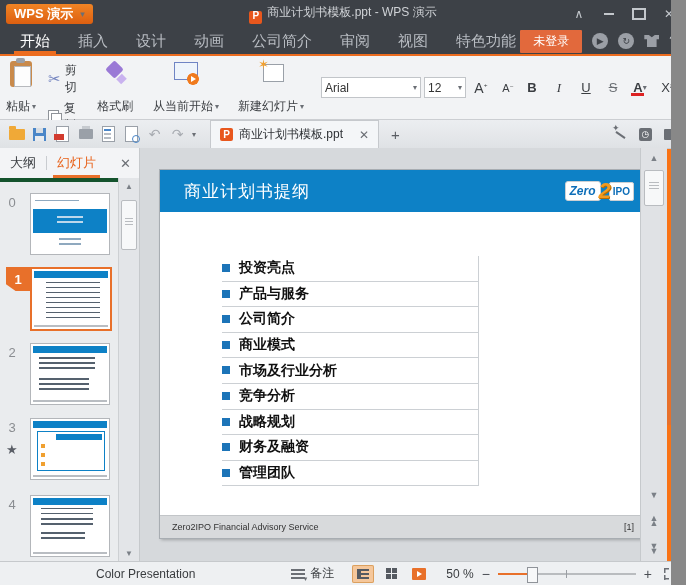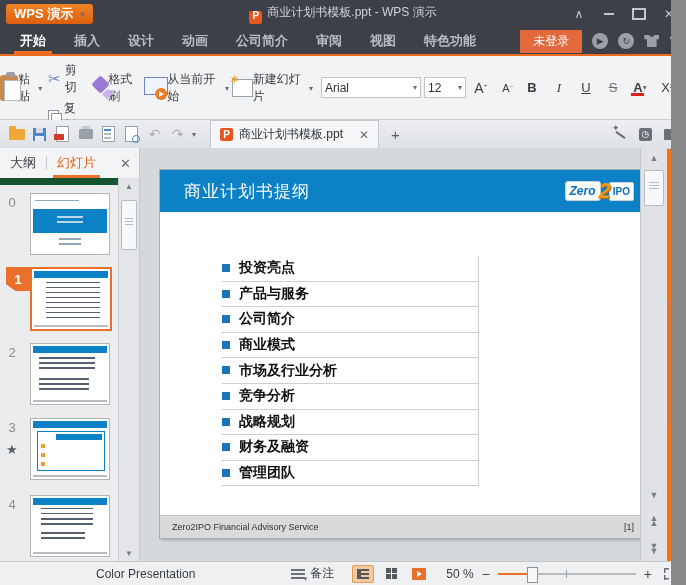--- a/index.html
+++ b/index.html
@@ -14,34 +14,34 @@
   .doc-title .ppticon{display:inline-block;vertical-align:-3px;margin-right:5px;}
   .ppticon{width:13px;height:13px;background:#e8571d;border-radius:2px;color:#fff;font-size:10px;font-weight:bold;
            display:inline-flex;align-items:center;justify-content:center;line-height:1;}
   .win-controls{position:absolute;right:4px;top:0;height:28px;display:flex;align-items:center;gap:4px;}
   .win-btn{width:26px;height:22px;display:flex;align-items:center;justify-content:center;color:#c3c7cc;font-size:12px;cursor:pointer;}
   .win-btn .bar{width:10px;height:2px;background:#c3c7cc;}
   .win-btn .box{width:10px;height:8px;border:2px solid #c3c7cc;}
   
   .tabrow{position:absolute;left:0;top:28px;width:686px;height:26px;background:#3d4147;border-bottom:2px solid #ec6c1f;display:flex;align-items:stretch;}
   .rtabs{display:flex;margin-left:6px;}
-  .rtab{padding:0 14px;display:flex;align-items:center;color:#b9bdc3;font-size:13px;cursor:pointer;position:relative;font-weight:bold;}
+  .rtab{padding:0 14px;display:flex;align-items:center;color:#b9bdc3;font-size:15px;cursor:pointer;position:relative;}
   .rtab.active{color:#fff;}
   .rtab.active::after{content:"";position:absolute;left:8px;right:8px;bottom:0;height:3px;background:#ec6c1f;}
   .tab-right{position:absolute;right:6px;top:0;height:26px;display:flex;align-items:center;gap:10px;}
   .login-btn{background:#e2693c;color:#fff;padding:3px 13px;font-size:12px;border-radius:1px;cursor:pointer;}
   .mini-ic{width:16px;height:16px;border-radius:50%;background:#9b9fa6;color:#3d4147;display:flex;align-items:center;justify-content:center;font-size:9px;cursor:pointer;}
   .shirt{width:15px;height:12px;background:#9b9fa6;clip-path:polygon(0 0,30% 0,50% 18%,70% 0,100% 0,100% 35%,82% 35%,82% 100%,18% 100%,18% 35%,0 35%);cursor:pointer;}
   .help{color:#c3c7cc;font-size:12px;cursor:pointer;}
   .help .car{font-size:8px;}
   
   .ribbon{position:absolute;left:0;top:56px;width:686px;height:63px;background:#f2f3f5;border-bottom:1px solid #ccced2;display:flex;}
   .rib-sep{width:1px;background:#d9dbde;margin:4px 2px;}
   .grp{position:relative;display:flex;}
-  .bigbtn{width:46px;display:flex;flex-direction:row;align-items:center;justify-content:space-between;padding:5px 0 4px;cursor:pointer;}
+  .bigbtn{width:46px;display:flex;flex-direction:column;align-items:center;justify-content:space-between;padding:5px 0 4px;cursor:pointer;}
   .biglabel{font-size:12px;color:#3a3d41;display:flex;align-items:center;gap:2px;}
   .car{font-size:8px;color:#6b6f75;}
   .smallcol{display:flex;flex-direction:column;justify-content:space-around;padding:4px 2px;}
   .smallbtn{display:flex;align-items:center;gap:4px;font-size:12px;color:#3a3d41;padding:2px 4px;cursor:pointer;}
   
   .ic-clip{width:22px;height:26px;background:#c98a4b;border-radius:3px;position:relative;}
   .ic-clip::before{content:"";position:absolute;left:4px;top:5px;width:15px;height:19px;background:#fdfdfd;border:1px solid #b7b9bd;}
   .ic-clip::after{content:"";position:absolute;left:6px;top:-3px;width:9px;height:5px;background:#9ba0a8;border-radius:2px;}
   .ic-cut{color:#7585c0;font-size:15px;}
   .ic-copy{width:13px;height:14px;position:relative;}
@@ -101,21 +101,21 @@
   .newtab{margin-left:12px;font-size:15px;color:#5a5e64;cursor:pointer;}
   .docbar-right{position:absolute;right:8px;display:flex;align-items:center;gap:12px;}
   .ic-wand{width:14px;height:14px;position:relative;cursor:pointer;}
   .ic-wand::before{content:"";position:absolute;left:2px;top:7px;width:11px;height:2px;background:#6b6f75;transform:rotate(35deg);}
   .ic-wand::after{content:"✦";position:absolute;left:-1px;top:-4px;color:#6b6f75;font-size:9px;}
   .ic-clock{width:13px;height:13px;background:#6b6f75;border-radius:2px;color:#fff;font-size:9px;display:flex;align-items:center;justify-content:center;cursor:pointer;}
   .ic-layout{width:14px;height:11px;background:#6b6f75;border-radius:1px;position:relative;cursor:pointer;}
   .ic-layout::after{content:"▾";position:absolute;right:-8px;top:0;color:#6b6f75;font-size:9px;}
   
   .left-panel{position:absolute;left:0;top:148px;width:139px;height:414px;background:#eaecee;border-right:1px solid #c6c9cc;}
-  .panel-tabs{position:absolute;left:0;top:0;width:100%;height:30px;background:#f3f4f6;border-bottom:7px solid #14532d;display:flex;align-items:center;font-size:13px;}
+  .panel-tabs{position:absolute;left:0;top:0;width:100%;height:30px;background:#f3f4f6;border-bottom:4px solid #14532d;display:flex;align-items:center;font-size:13px;}
   .ptab{padding:0 10px;height:100%;display:flex;align-items:center;cursor:pointer;color:#3a3d41;position:relative;}
   .ptab.active{color:#e8631c;}
   .ptab.active::after{content:"";position:absolute;left:6px;right:6px;bottom:0;height:3px;background:#e8702a;}
   .ptab-sep{width:1px;height:14px;background:#c9ccd0;}
   .panel-close{margin-left:auto;margin-right:8px;color:#6b6f75;font-size:13px;cursor:pointer;}
   .thumbs{position:absolute;left:0;top:30px;width:114px;bottom:0;overflow:hidden;}
   .thumb-num{position:absolute;left:0;width:24px;text-align:center;color:#8a8d91;font-size:13px;}
   .thumb{position:absolute;left:30px;width:78px;height:60px;background:#fff;border:1px solid #b3b6ba;cursor:pointer;}
   .thumb.selected{border:2px solid #e8702a;}
   .flag{position:absolute;left:-26px;top:-2px;width:24px;height:24px;background:#e8702a;color:#fff;font-size:13px;font-weight:bold;

